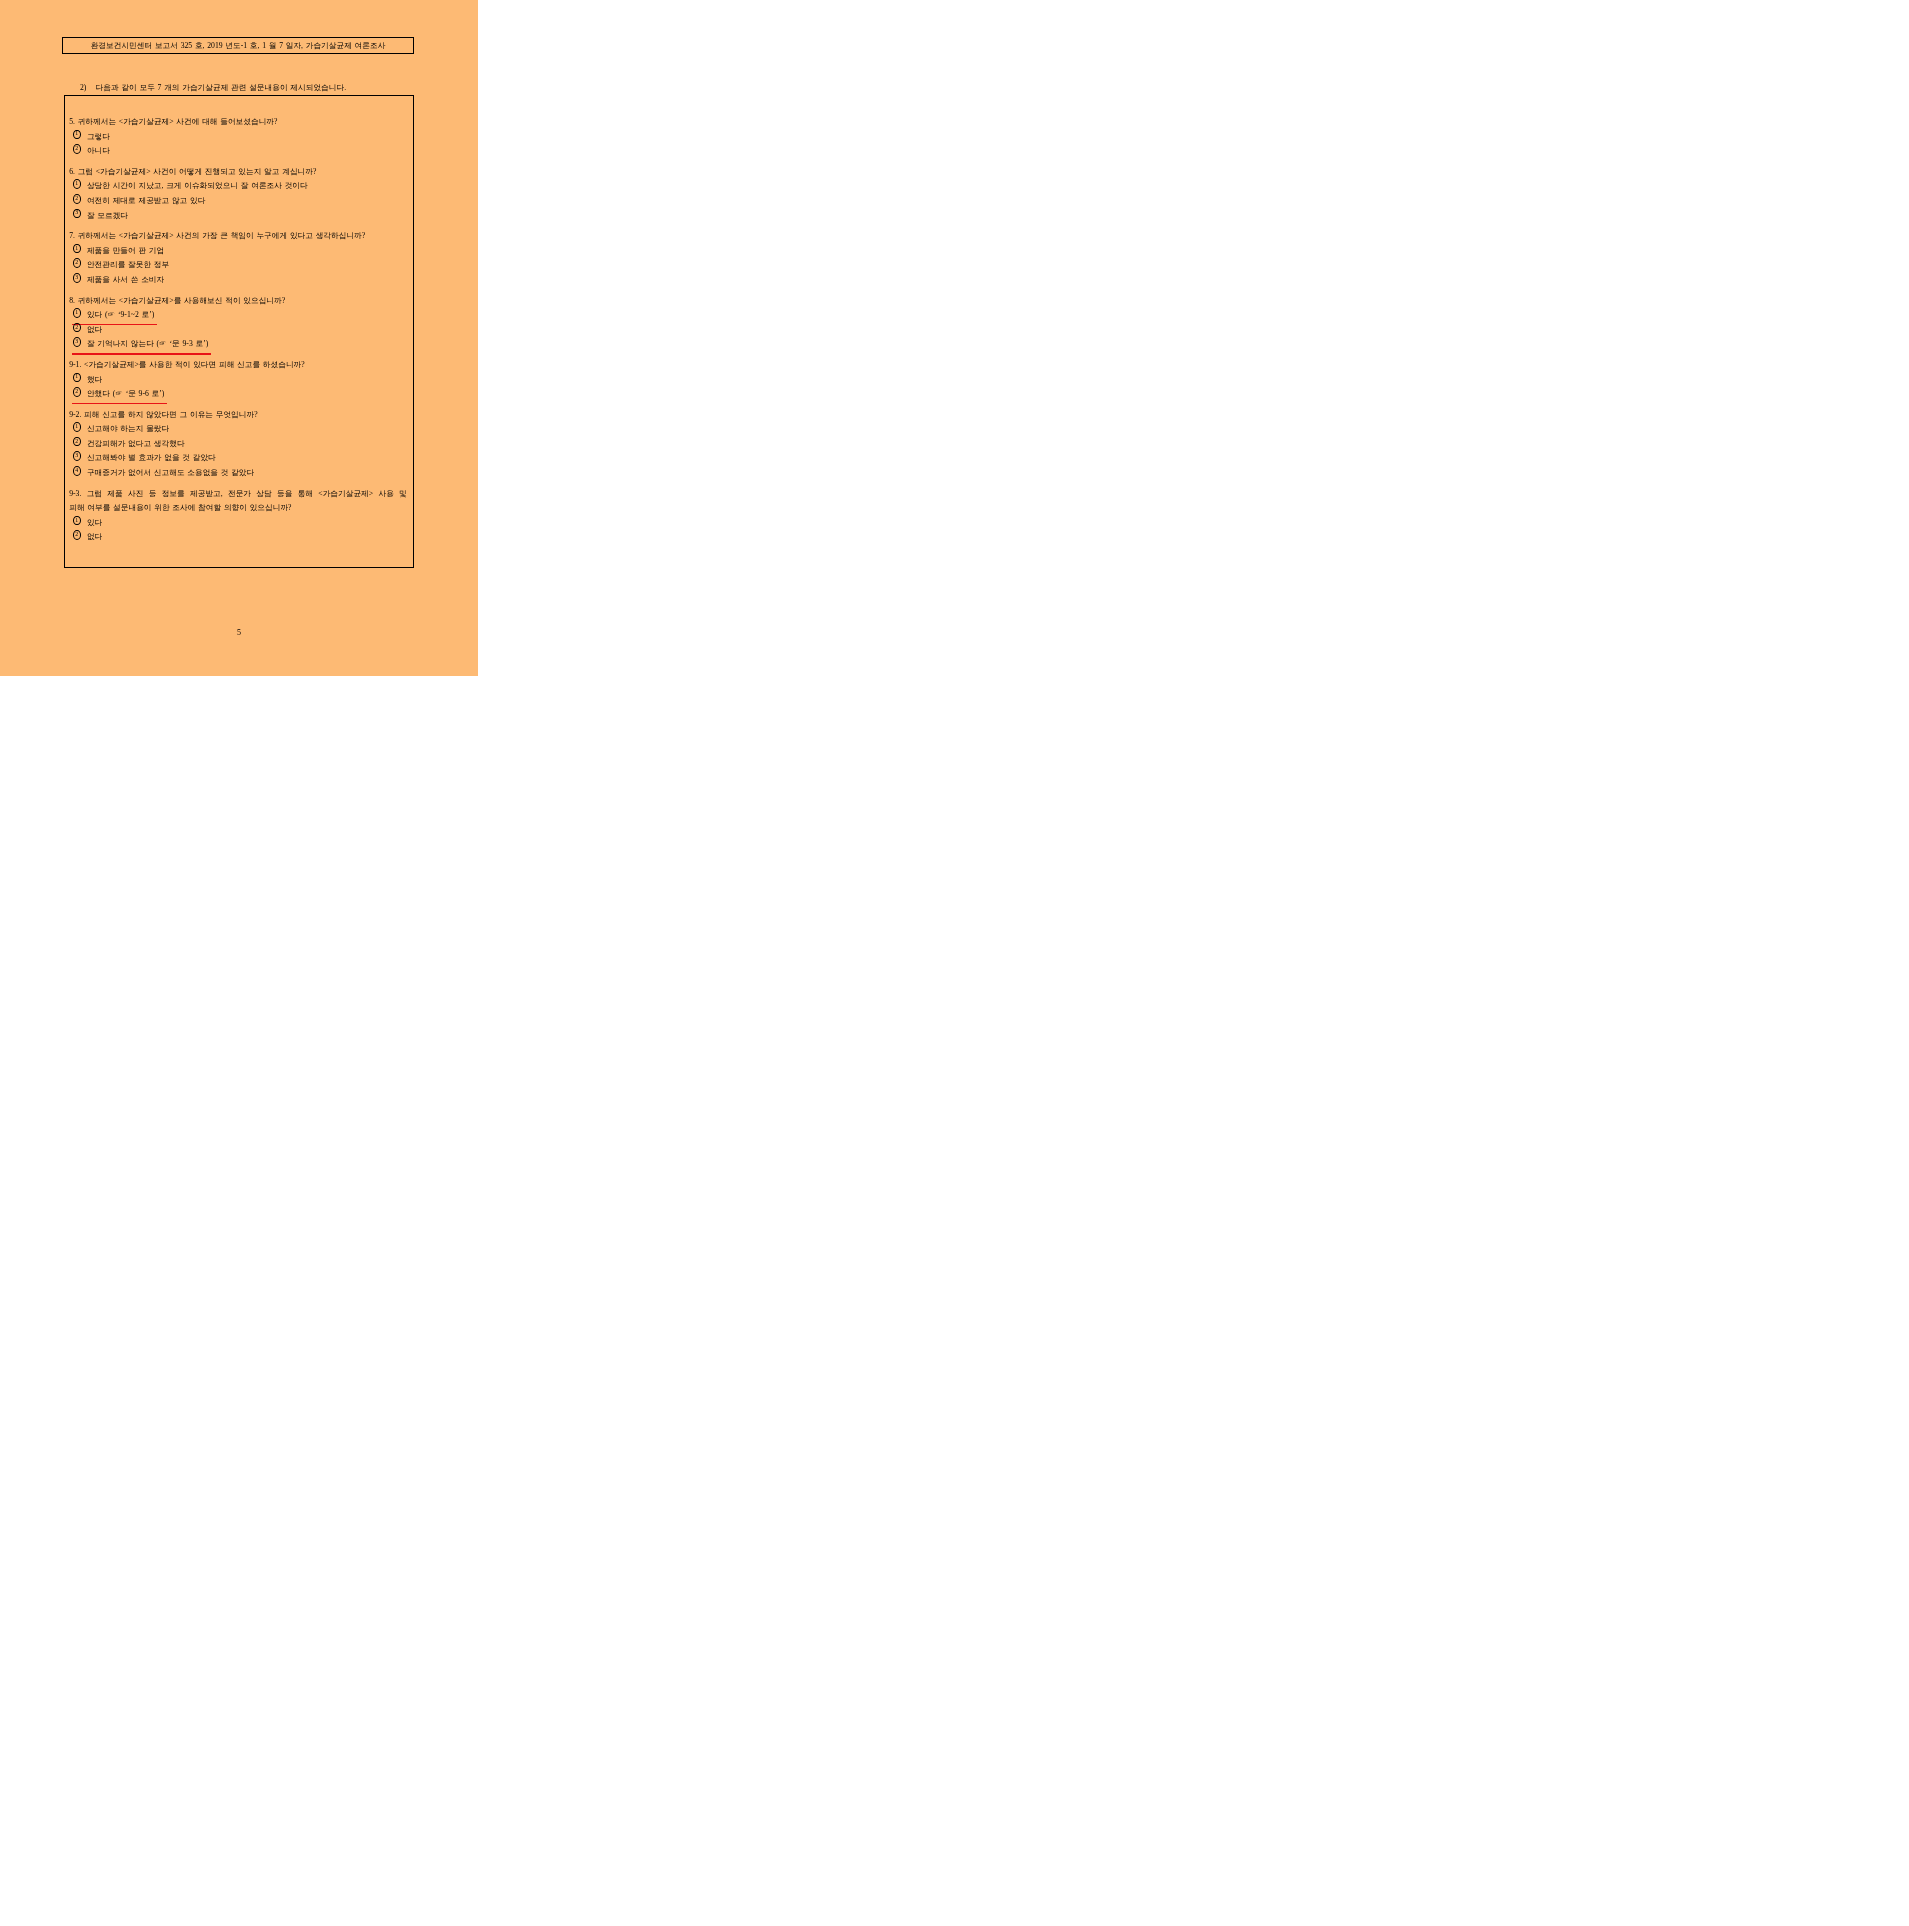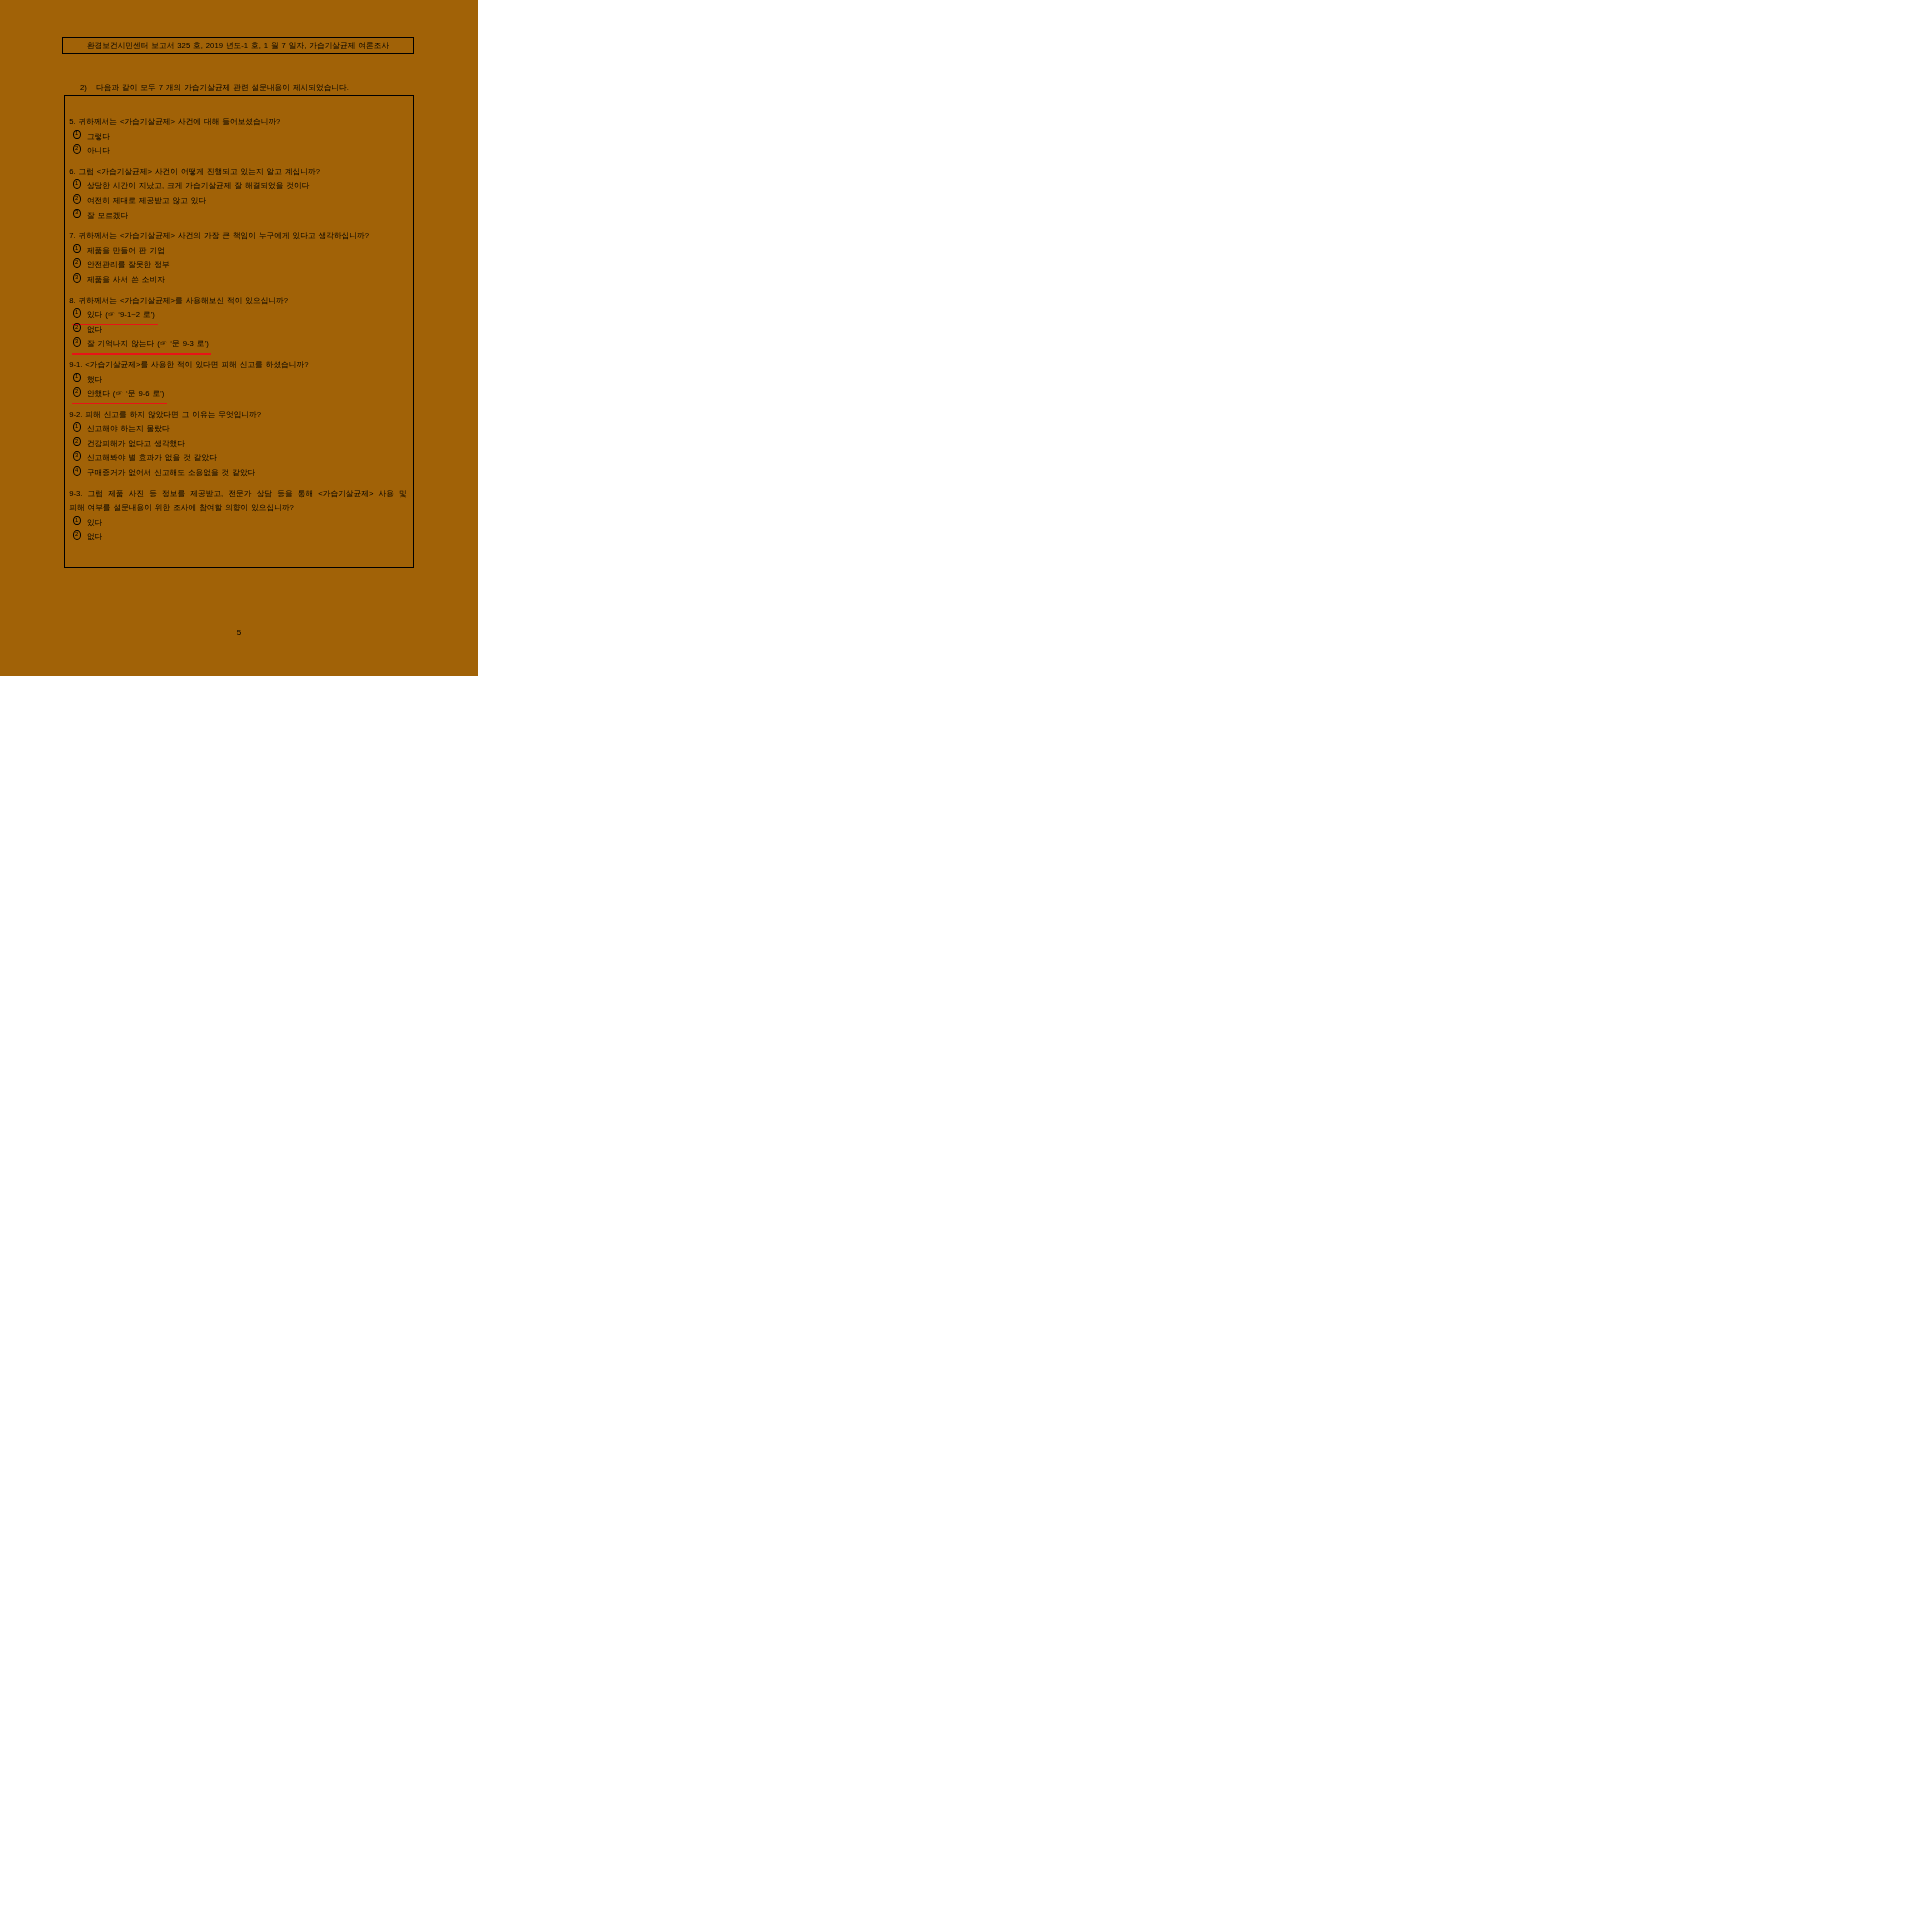--- a/index.html
+++ b/index.html
@@ -1,23 +1,23 @@
 <!DOCTYPE html>
 <html style="--accent-red: #e81417;font-size:6.2px"><head>
 <meta charset="utf-8">
 <style>
   :root { --accent-red: #e81417; }
   html, body { margin: 0; padding: 0; background: #ffffff; }
   .page {
     position: relative;
     width: 478px;
     height: 676px;
-    background: #a16207;
+    background: #fdba74;
     color: #000000;
-    font-family: Liberation Sans, sans-serif;
+    font-family: Liberation Serif, serif;
     transform-origin: 0 0;
     transform: scale(calc(100vw / 1240));
     overflow: hidden;
   }
   .header-box {
     position: absolute;
     left: 62px; top: 37px;
     width: 352px; height: 17px;
     border: 1.2px solid #000;
     box-sizing: border-box;
@@ -128,21 +128,21 @@
       </div>
     </div>
 
     <div class="qblock">
       <div class="qrow qtitle">6. 그럼 &lt;가습기살균제&gt; 사건이 어떻게 진행되고 있는지 알고 계십니까?</div>
       <div class="qrow opt">
         <span class="optin">
           <span class="num">
               <span>1</span>
             </span>
-          <span>상당한 시간이 지났고, 크게 가습기살균제 잘 해결되었을 것이다</span>
+          <span>상당한 시간이 지났고, 크게 이슈화되었으니 잘 여론조사 것이다</span>
         </span>
       </div>
       <div class="qrow opt">
         <span class="optin">
           <span class="num">
               <span>2</span>
             </span>
           <span>여전히 제대로 제공받고 않고 있다</span>
         </span>
       </div>

